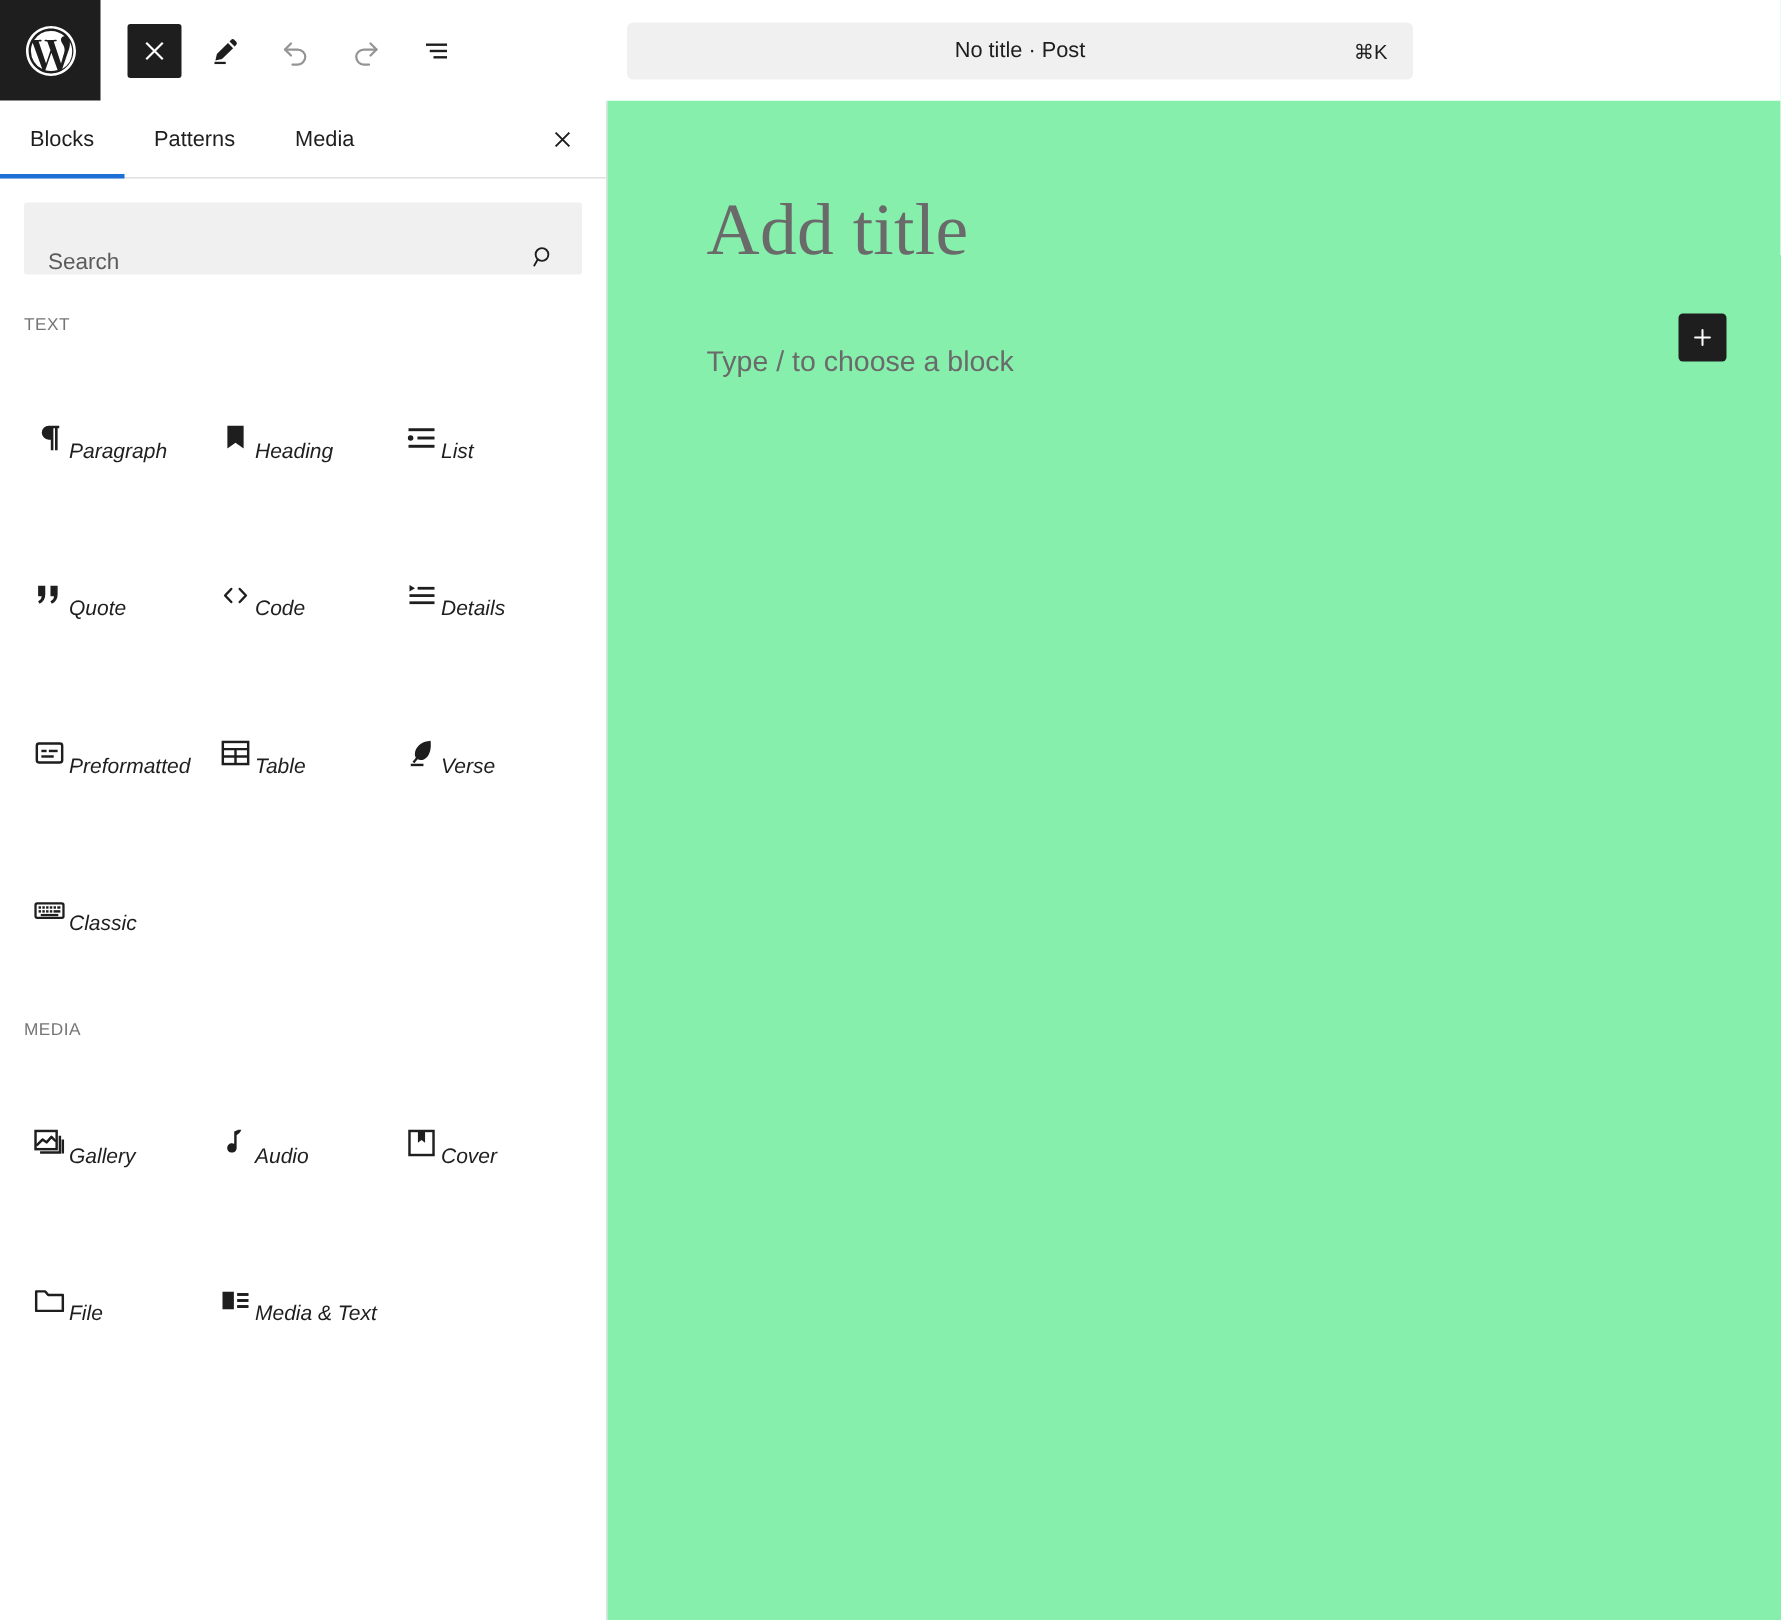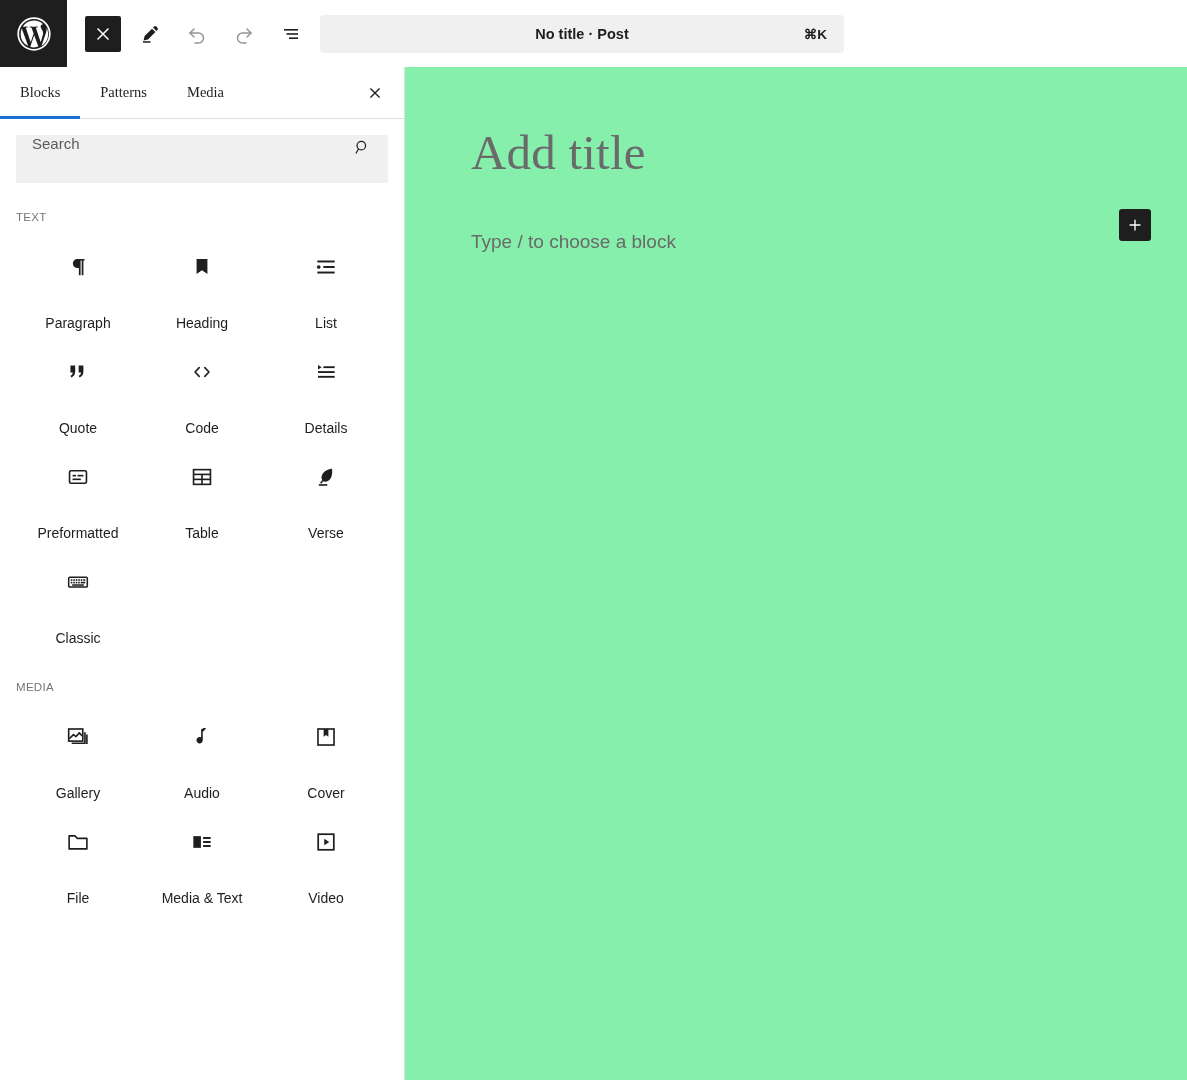--- a/index.html
+++ b/index.html
@@ -65,21 +65,21 @@
   .tool-btn.dark {
     background: #1e1e1e;
     color: #ffffff;
   }
   .tool-btn.disabled { color: #949494; cursor: default; }
 
   .command-center-wrap {
     flex: 1;
     display: flex;
     align-items: center;
-    font-weight: bold;
+    justify-content: center;
   }
 
   .command-center {
     width: 524px;
     height: 38px;
     background: #f0f0f0;
     border-radius: 4px;
     display: flex;
     align-items: center;
     justify-content: center;
@@ -127,21 +127,21 @@
   .tab {
     padding: 0 20px;
     display: flex;
     align-items: center;
     font-size: 14.5px;
     color: #1e1e1e;
     background: transparent;
     border: none;
     cursor: pointer;
     position: relative;
-    font-family: Liberation Serif, serif;
+    font-family: Liberation Sans, sans-serif;
   }
   .tab.active::after {
     content: "";
     position: absolute;
     left: 0; right: 0; bottom: -1px;
     height: 3px;
     background: #1e6fd6;
   }
   .tabs-close {
     margin-left: auto;
@@ -153,22 +153,22 @@
     color: #1e1e1e;
     padding-right: 14px;
   }
 
   .search-wrap { padding: 16px 16px 0 16px; }
   .search-field {
     height: 48px;
     background: #f0f0f0;
     border-radius: 2px;
     display: flex;
-    align-items: flex-start;
-    padding: 0 14px 16px 16px;
+    align-items: flex-end;
+    padding: 0 14px 0 16px;
     position: relative;
   }
   .search-field input {
     flex: 1;
     border: none;
     outline: none;
     background: transparent;
     font-size: 15px;
     color: #1e1e1e;
     font-family: "Liberation Sans", sans-serif;
@@ -196,30 +196,31 @@
   }
 
   .block-grid {
     display: grid;
     grid-template-columns: repeat(3, 1fr);
     margin-top: 10px;
   }
 
   .block-item {
     display: flex;
-    flex-direction: column;
-    align-items: center;
-    justify-content: space-between;
+    flex-direction: row;
+    align-items: center;
+    justify-content: flex-start;
     padding: 18px 4px 6px 4px;
     cursor: pointer;
     border-radius: 2px;
     background: transparent;
     border: none;
     font-family: "Liberation Sans", sans-serif;
     height: 105px;
+    font-style: italic;
   }
   .block-item .bi-icon {
     height: 32px;
     display: flex;
     align-items: center;
     justify-content: center;
     color: #1e1e1e;
   }
   .block-item .bi-label {
     margin-top: 18px;
@@ -560,29 +561,20 @@
               <svg width="26" height="26" viewBox="0 0 24 24" fill="currentColor">
                 <rect x="4" y="6.6" width="7" height="10.8"></rect>
                 <rect x="13" y="7.4" width="7" height="1.8"></rect>
                 <rect x="13" y="11.1" width="7" height="1.8"></rect>
                 <rect x="13" y="14.8" width="7" height="1.8"></rect>
               </svg>
             </span>
             <span class="bi-label">Media &amp; Text</span>
           </button>
 
-          <button class="block-item">
-            <span class="bi-icon">
-              <svg width="26" height="26" viewBox="0 0 24 24" fill="none" stroke="currentColor" stroke-width="1.6">
-                <rect x="4.8" y="4.8" width="14.4" height="14.4"></rect>
-                <path d="M10.4 9 L15 12 L10.4 15 z" fill="currentColor" stroke="none"></path>
-              </svg>
-            </span>
-            <span class="bi-label">Video</span>
-          </button>
 
           <span></span>
           <span></span>
         </div>
 
       </div>
     </aside>
 
     <main class="canvas">
       <div class="canvas-inner">

